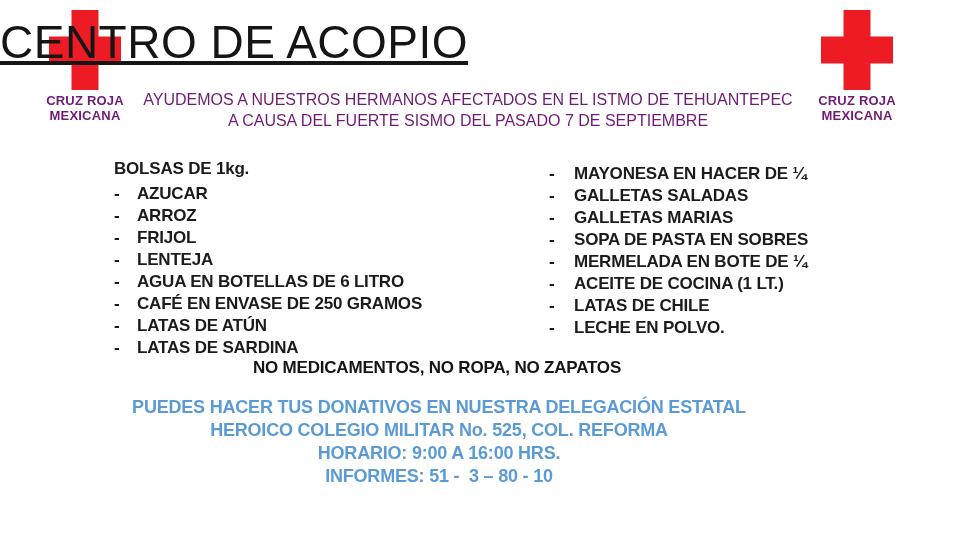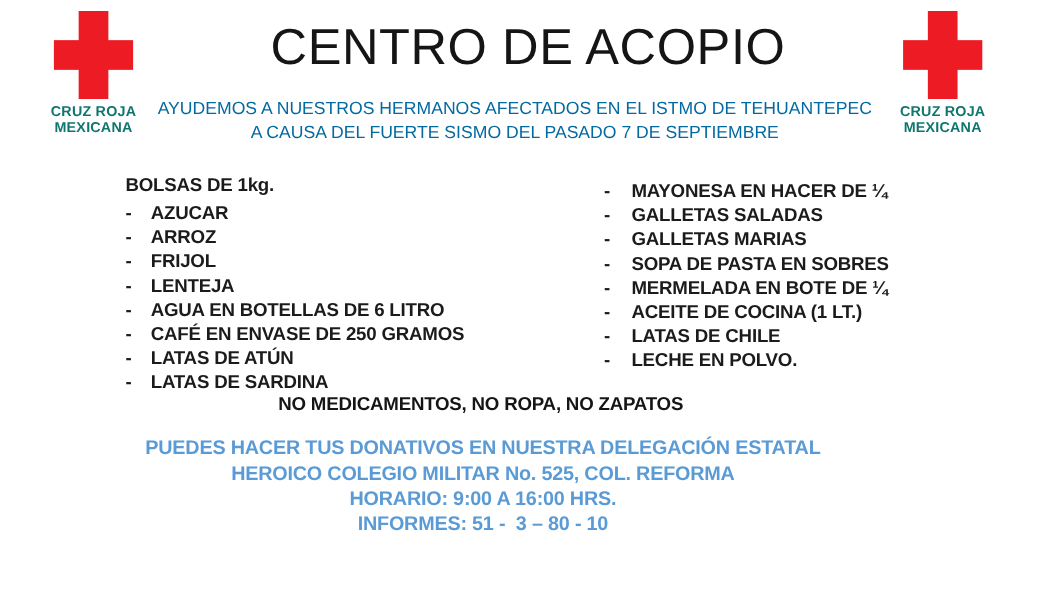--- a/index.html
+++ b/index.html
@@ -17,31 +17,31 @@
   }
   .page{position:relative;width:960px;height:540px;background:#fff;}
 
   
   .logo{position:absolute;top:10px;width:82px;text-align:center;}
   .logo-left{left:44px;}
   .logo-right{left:816px;}
   .cross{position:relative;width:72px;height:80px;margin:0 auto;}
   .cross .v{position:absolute;left:50%;top:0;transform:translateX(-50%);width:27px;height:100%;background:var(--red);}
   .cross .h{position:absolute;top:50%;left:0;transform:translateY(-50%);width:100%;height:27px;background:var(--red);}
-  .logo-text{margin-top:3px;font-size:13px;font-weight:bold;line-height:15px;letter-spacing:.2px;color:#0f766e;}
+  .logo-text{margin-top:3px;font-size:13px;font-weight:bold;line-height:15px;letter-spacing:.2px;color:#701a75;}
 
   
   .title{
     position:absolute;top:14px;left:0;width:960px;
-    text-align:center;font-size:46px;line-height:56px;
-    color:#151515;letter-spacing:.5px;
+    font-size:46px;line-height:56px;
+    color:#151515;letter-spacing:.5px;text-decoration:underline;
   }
   .subtitle{
     position:absolute;top:89px;left:120px;width:696px;
-    text-align:center;font-size:16px;line-height:21px;color:#0369a1;
+    text-align:center;font-size:16px;line-height:21px;color:#701a75;
   }
 
   
   .list{position:absolute;font-size:17px;font-weight:bold;color:#1b1b1b;letter-spacing:-.2px;}
   .list-left{top:158px;left:114px;}
   .list-right{top:160px;left:549px;}
   .list-heading{line-height:22px;}
   .rows{margin-top:3px;}
   .row{display:flex;line-height:22px;}
   .row .dash{width:23px;flex:0 0 23px;}

